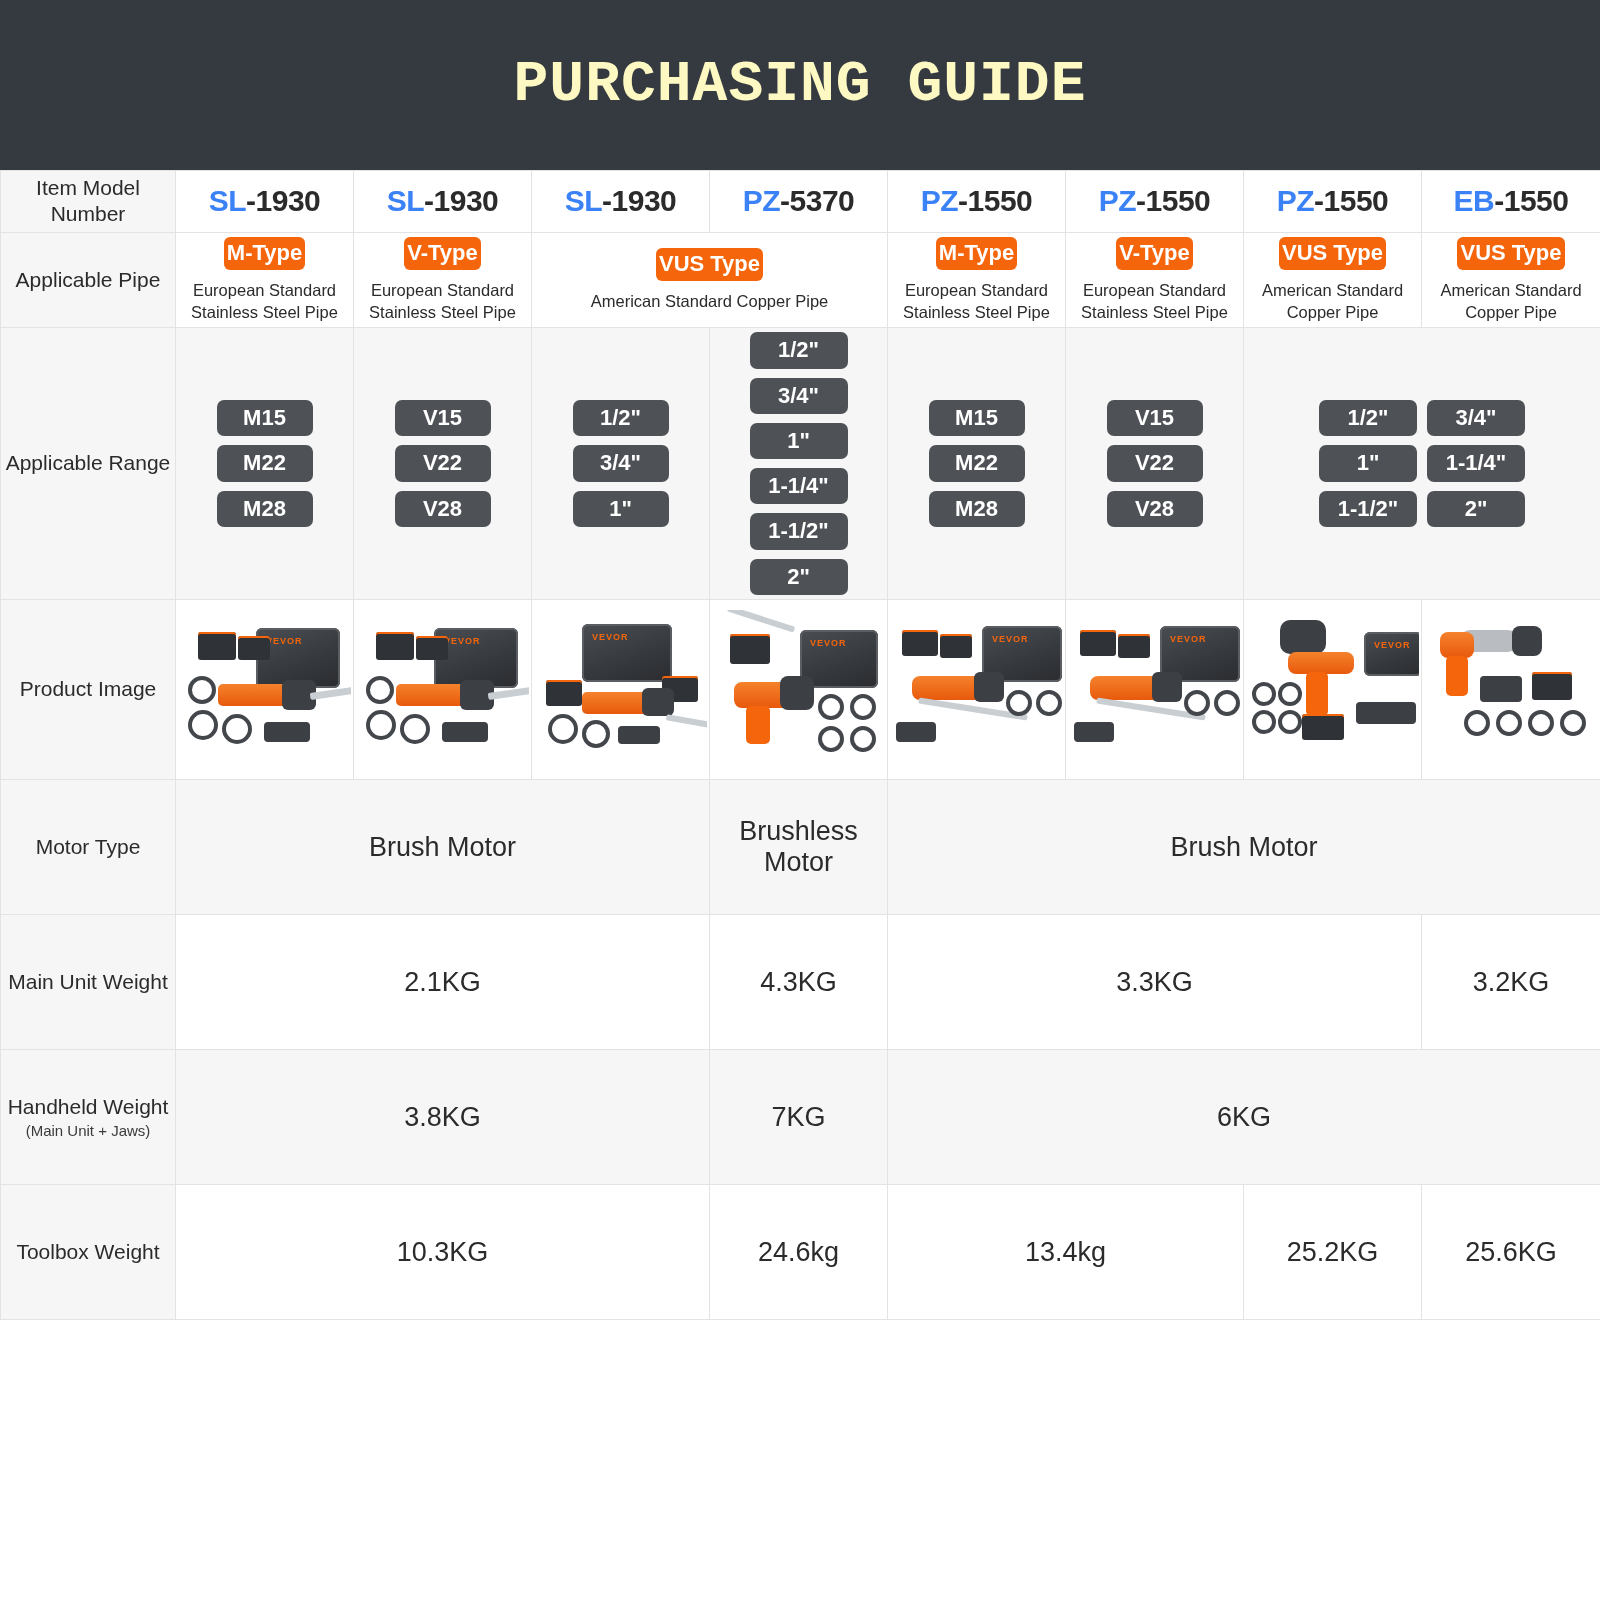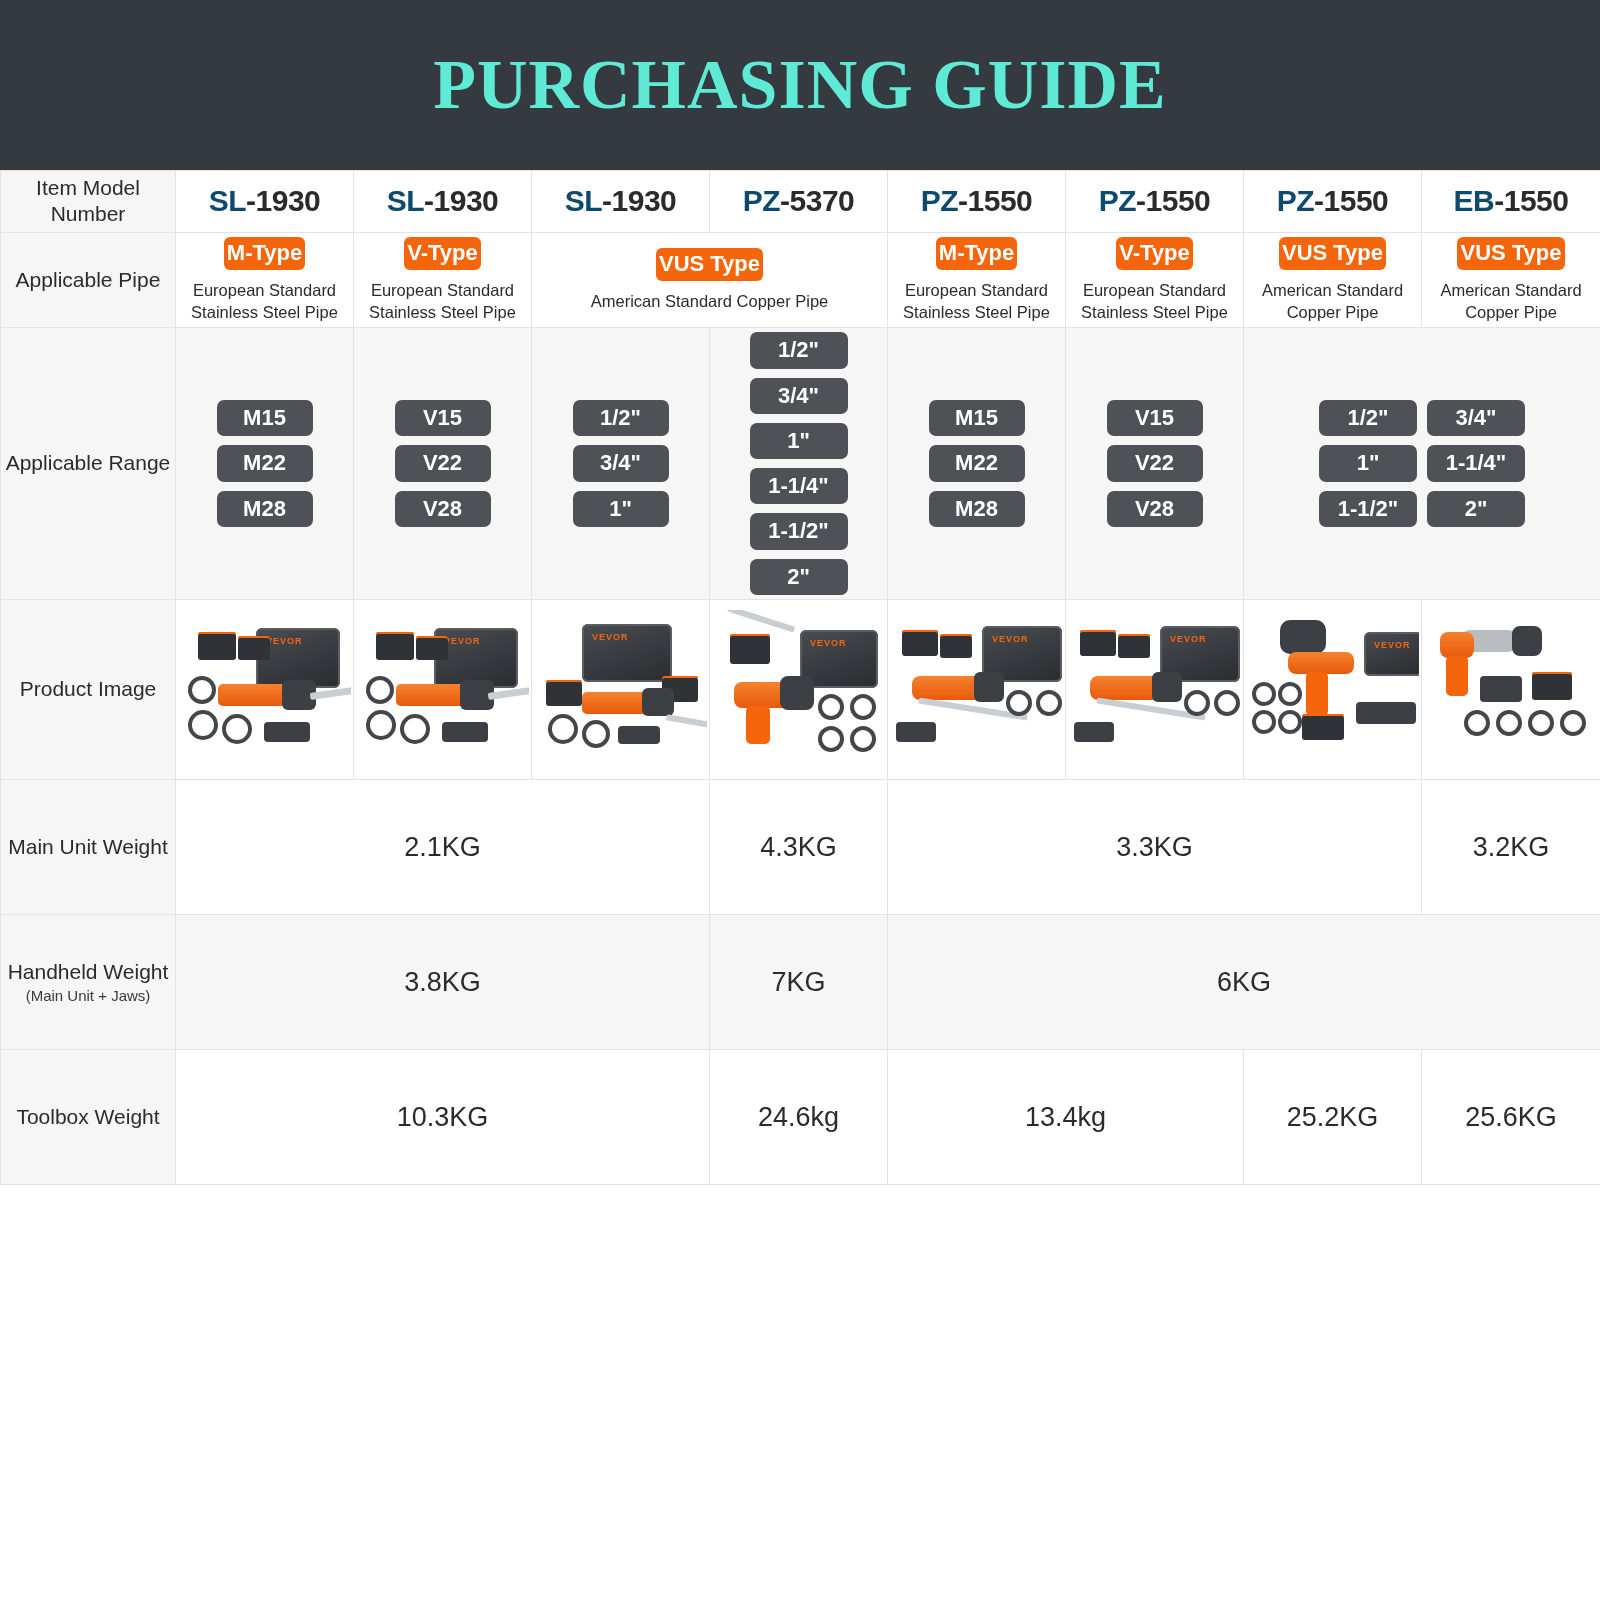--- a/index.html
+++ b/index.html
@@ -16,26 +16,26 @@
     background: #fff;
   }
   .banner {
     height: 170px;
     background: #343a40;
     display: flex;
     align-items: center;
     justify-content: center;
   }
   .banner-title {
-    color: #5eead4;
-    font-size: 70px;
+    color: #fef9c3;
+    font-size: 58px;
     font-weight: bold;
     letter-spacing: 1px;
     line-height: 1;
-    font-family: Liberation Serif, serif;
+    font-family: Liberation Mono, monospace;
   }
 
   table.guide {
     width: 1600px;
     border-collapse: collapse;
     table-layout: fixed;
   }
   table.guide td, table.guide th {
     border: 1px solid #e3e3e3;
     text-align: center;
@@ -60,21 +60,21 @@
   .white { background: #ffffff; }
 
   
   .model {
     font-size: 30px;
     font-weight: bold;
     color: #2b2b2b;
     letter-spacing: -0.5px;
     white-space: nowrap;
   }
-  .model .pfx { color: #0c4a6e; }
+  .model .pfx { color: #3b82f6; }
 
   
   .pipe-cell { padding: 10px 4px 14px; }
   .pill {
     display: inline-block;
     background: #f5650b;
     color: #fff;
     font-size: 22px;
     font-weight: bold;
     border-radius: 6px;
@@ -432,20 +432,26 @@
           <div class="pi-batt" style="left:108px;top:62px;width:40px;height:28px;"></div>
           <div class="pi-dark" style="left:56px;top:66px;width:42px;height:26px;"></div>
           <div class="pi-jaw" style="left:40px;top:100px;width:26px;height:26px;"></div>
           <div class="pi-jaw" style="left:72px;top:100px;width:26px;height:26px;"></div>
           <div class="pi-jaw" style="left:104px;top:100px;width:26px;height:26px;"></div>
           <div class="pi-jaw" style="left:136px;top:100px;width:26px;height:26px;"></div>
         </div>
       </td>
     </tr>
 
+    <tr>
+      <td class="rowlabel">Motor Type</td>
+      <td class="shaded txt cell-tall" colspan="3">Brush Motor</td>
+      <td class="shaded txt cell-tall" colspan="1">Brushless Motor</td>
+      <td class="shaded txt cell-tall" colspan="4">Brush Motor</td>
+    </tr>
 
 
 
     <tr>
       <td class="rowlabel">Main Unit Weight</td>
       <td class="white txt cell-tall" colspan="3">2.1KG</td>
       <td class="white txt cell-tall">4.3KG</td>
       <td class="white txt cell-tall" colspan="3">3.3KG</td>
       <td class="white txt cell-tall">3.2KG</td>
     </tr>

